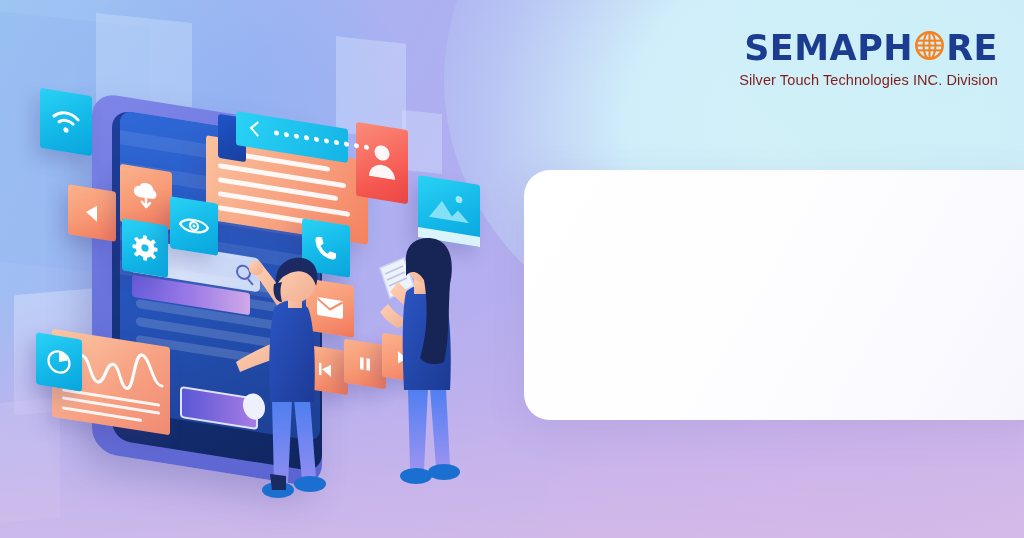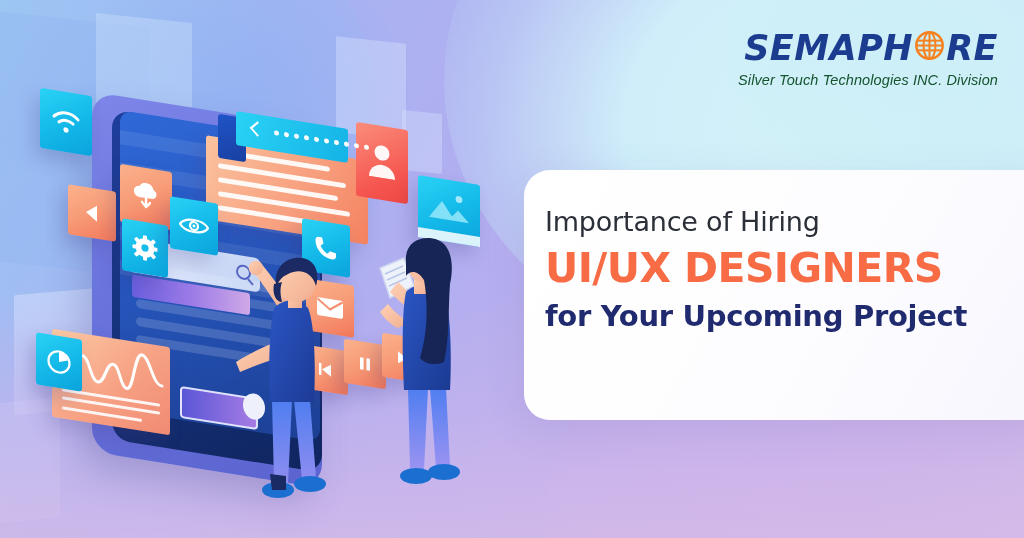--- a/index.html
+++ b/index.html
@@ -163,29 +163,29 @@
   .h-line2{
     font-size:41px;font-weight:bold;color:#f76b45;letter-spacing:-0.6px;line-height:1.18;margin-top:5px;
     font-family:"DejaVu Sans", sans-serif;
   }
   .h-line3{
     font-size:29px;font-weight:bold;color:#202a6e;letter-spacing:-0.3px;line-height:1.25;margin-top:6px;
     font-family:"DejaVu Sans", sans-serif;
   }
 
   
-  .logo{position:absolute;right:26px;top:30px;text-align:right;font-style:italic;}
+  .logo{position:absolute;right:26px;top:30px;text-align:right;}
   .logo-word{
     display:flex;align-items:center;justify-content:flex-end;
     font-size:35px;font-weight:bold;color:#1c3c90;letter-spacing:0.5px;
     font-family:"DejaVu Sans", sans-serif;line-height:1;
   }
   .logo-globe{display:inline-block;margin:0 1px;}
   .logo-tag{
-    margin-top:5px;font-size:14.5px;color:#14532d;letter-spacing:0.1px;
+    margin-top:5px;font-size:14.5px;color:#7f1d1d;letter-spacing:0.1px;
     font-family:"Liberation Sans", sans-serif;
   }
 
   .url{
     position:absolute;right:26px;bottom:32px;
     font-size:15px;color:#23306f;letter-spacing:0.1px;
     font-family:"Liberation Sans", sans-serif;
   }
 </style>
 </head>
@@ -439,25 +439,20 @@
 
         <path d="M36 44 L36 62 L52 62 L52 44 Z" fill="url(#skinW)"></path>
         <circle cx="48" cy="32" r="19" fill="url(#skinW)"></circle>
         <path d="M28 30 C26 10 44 2 60 8 C74 14 76 34 72 52 C70 76 72 104 66 130 C58 134 46 132 42 126 C50 100 50 70 46 48 C40 38 32 38 28 44 Z" fill="#172556"></path>
       </svg>
     </div>
   </div>
 
   <div class="card"></div>
 
-  <div class="headline">
-    <div class="h-line1">Importance of Hiring</div>
-    <div class="h-line2">UI/UX DESIGNERS</div>
-    <div class="h-line3">for Your Upcoming Project</div>
-  </div>
 
   <div class="logo">
     <div class="logo-word">
       <span>SEMAPH</span>
       <span class="logo-globe">
         <svg width="31" height="31" viewBox="0 0 32 32">
           <circle cx="16" cy="16" r="13.6" fill="none" stroke="#f58220" stroke-width="2.6"></circle>
           <ellipse cx="16" cy="16" rx="6.2" ry="13.6" fill="none" stroke="#f58220" stroke-width="2.1"></ellipse>
           <line x1="16" y1="2.4" x2="16" y2="29.6" stroke="#f58220" stroke-width="2.1"></line>
           <line x1="2.8" y1="11" x2="29.2" y2="11" stroke="#f58220" stroke-width="2.1"></line>

